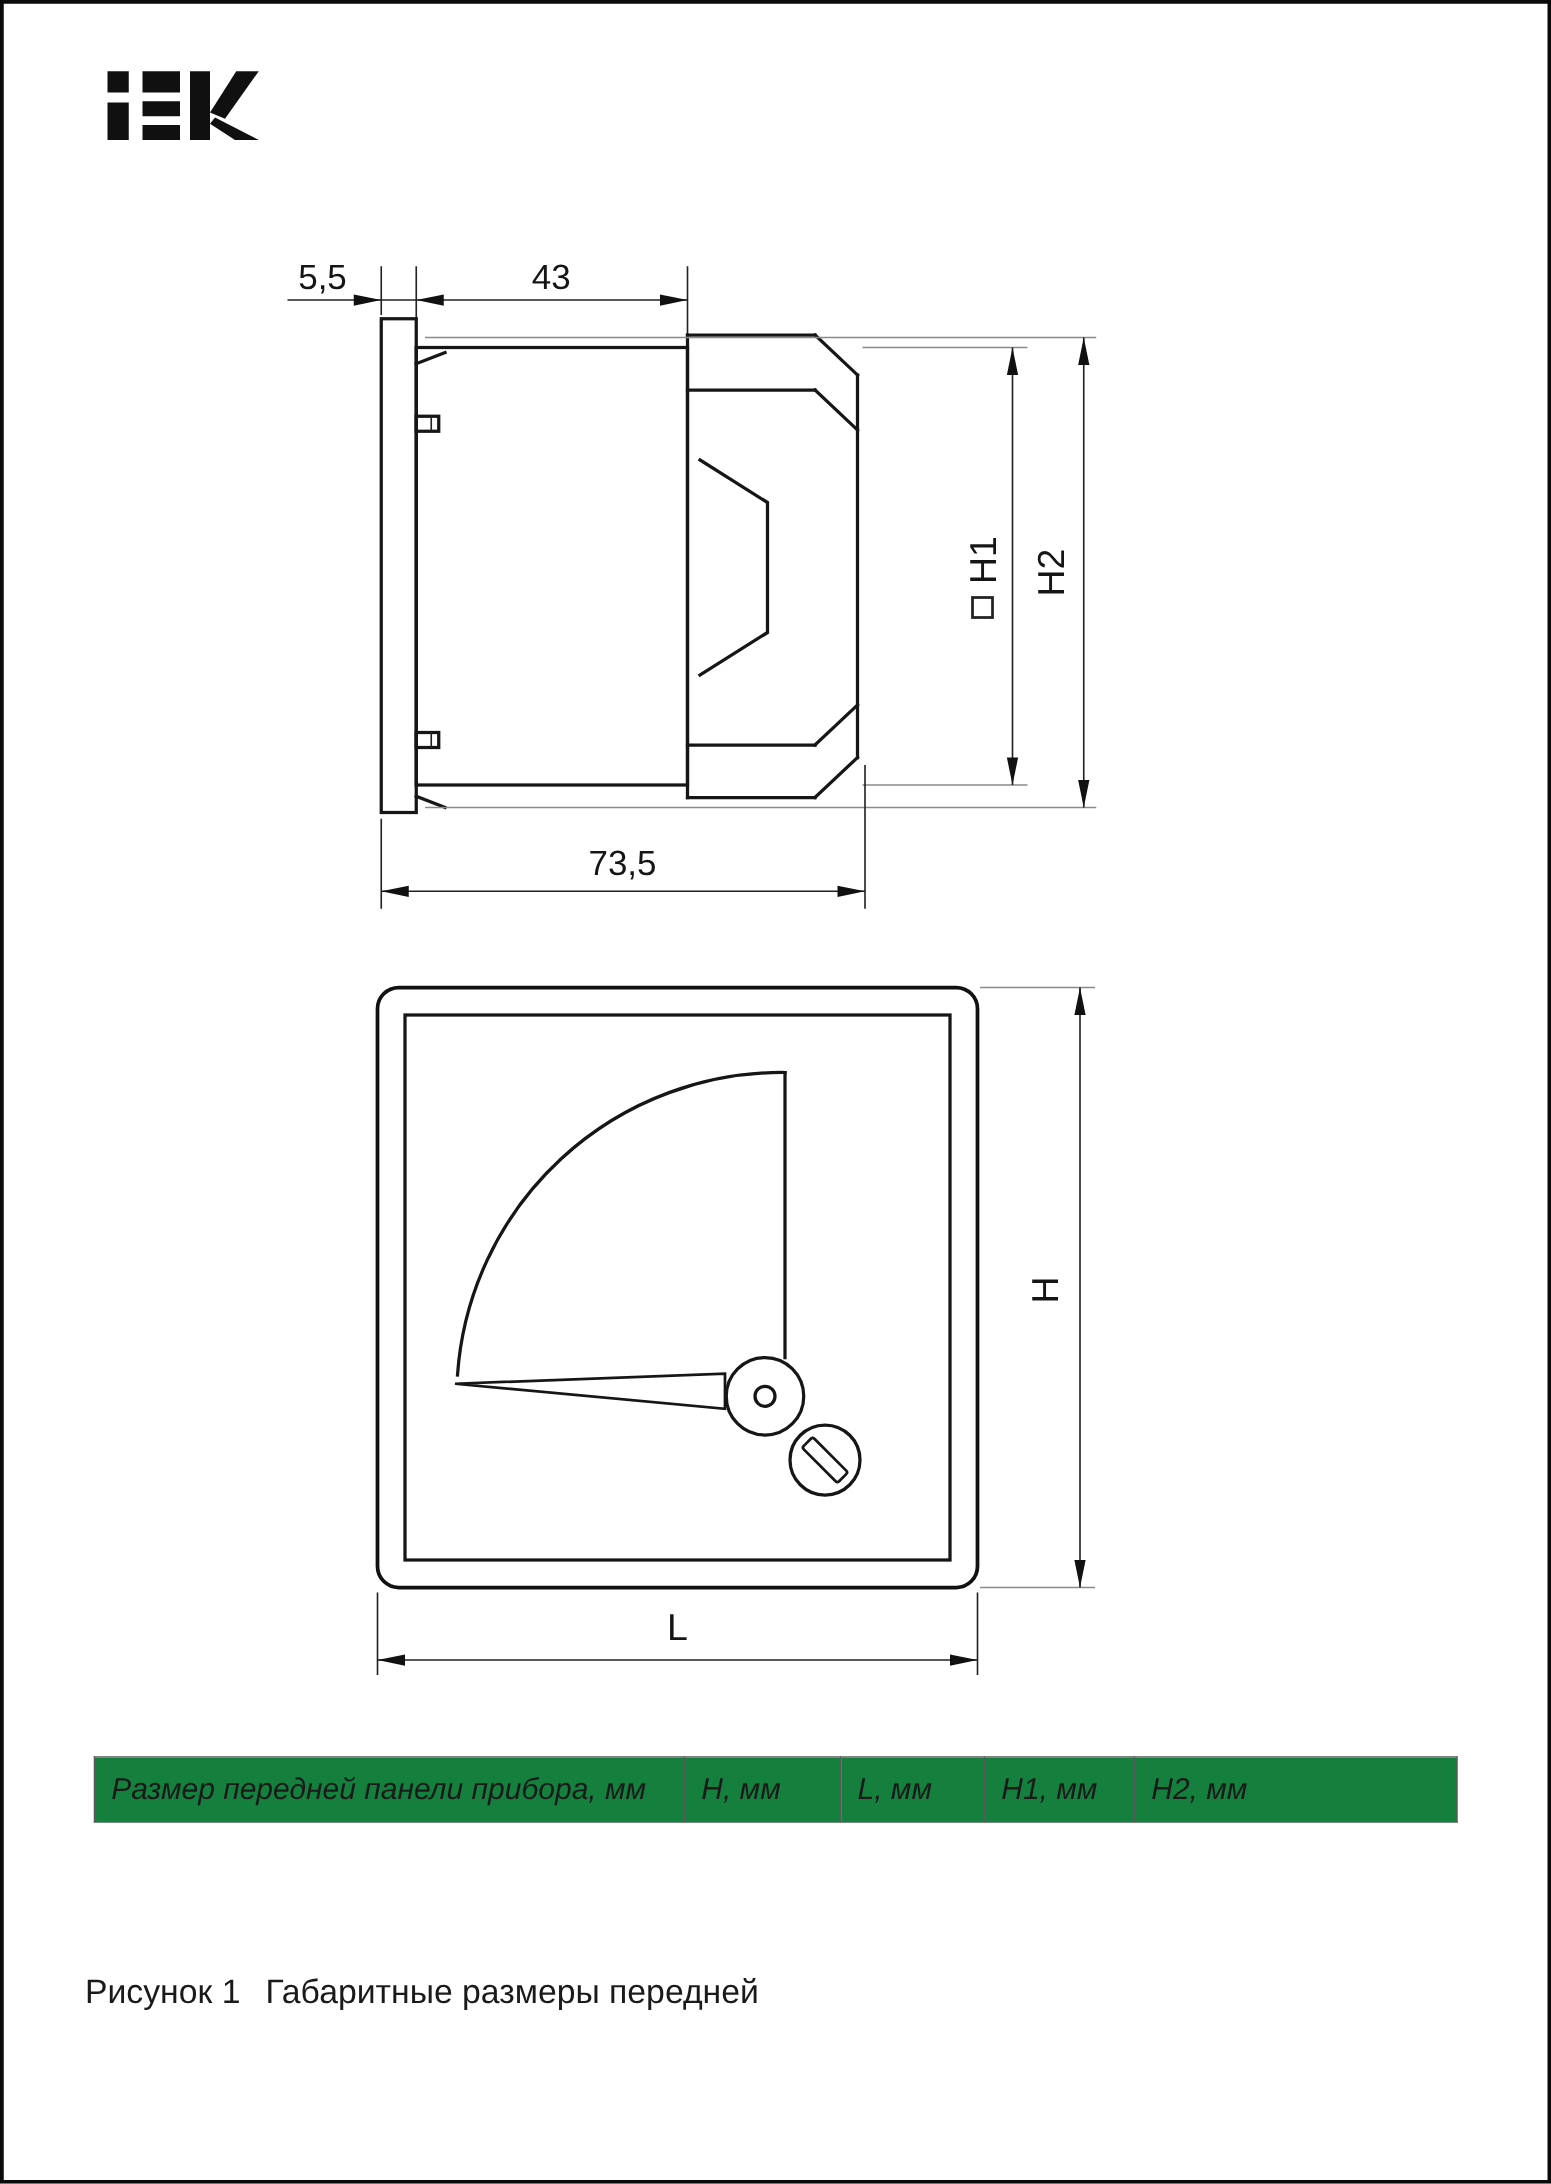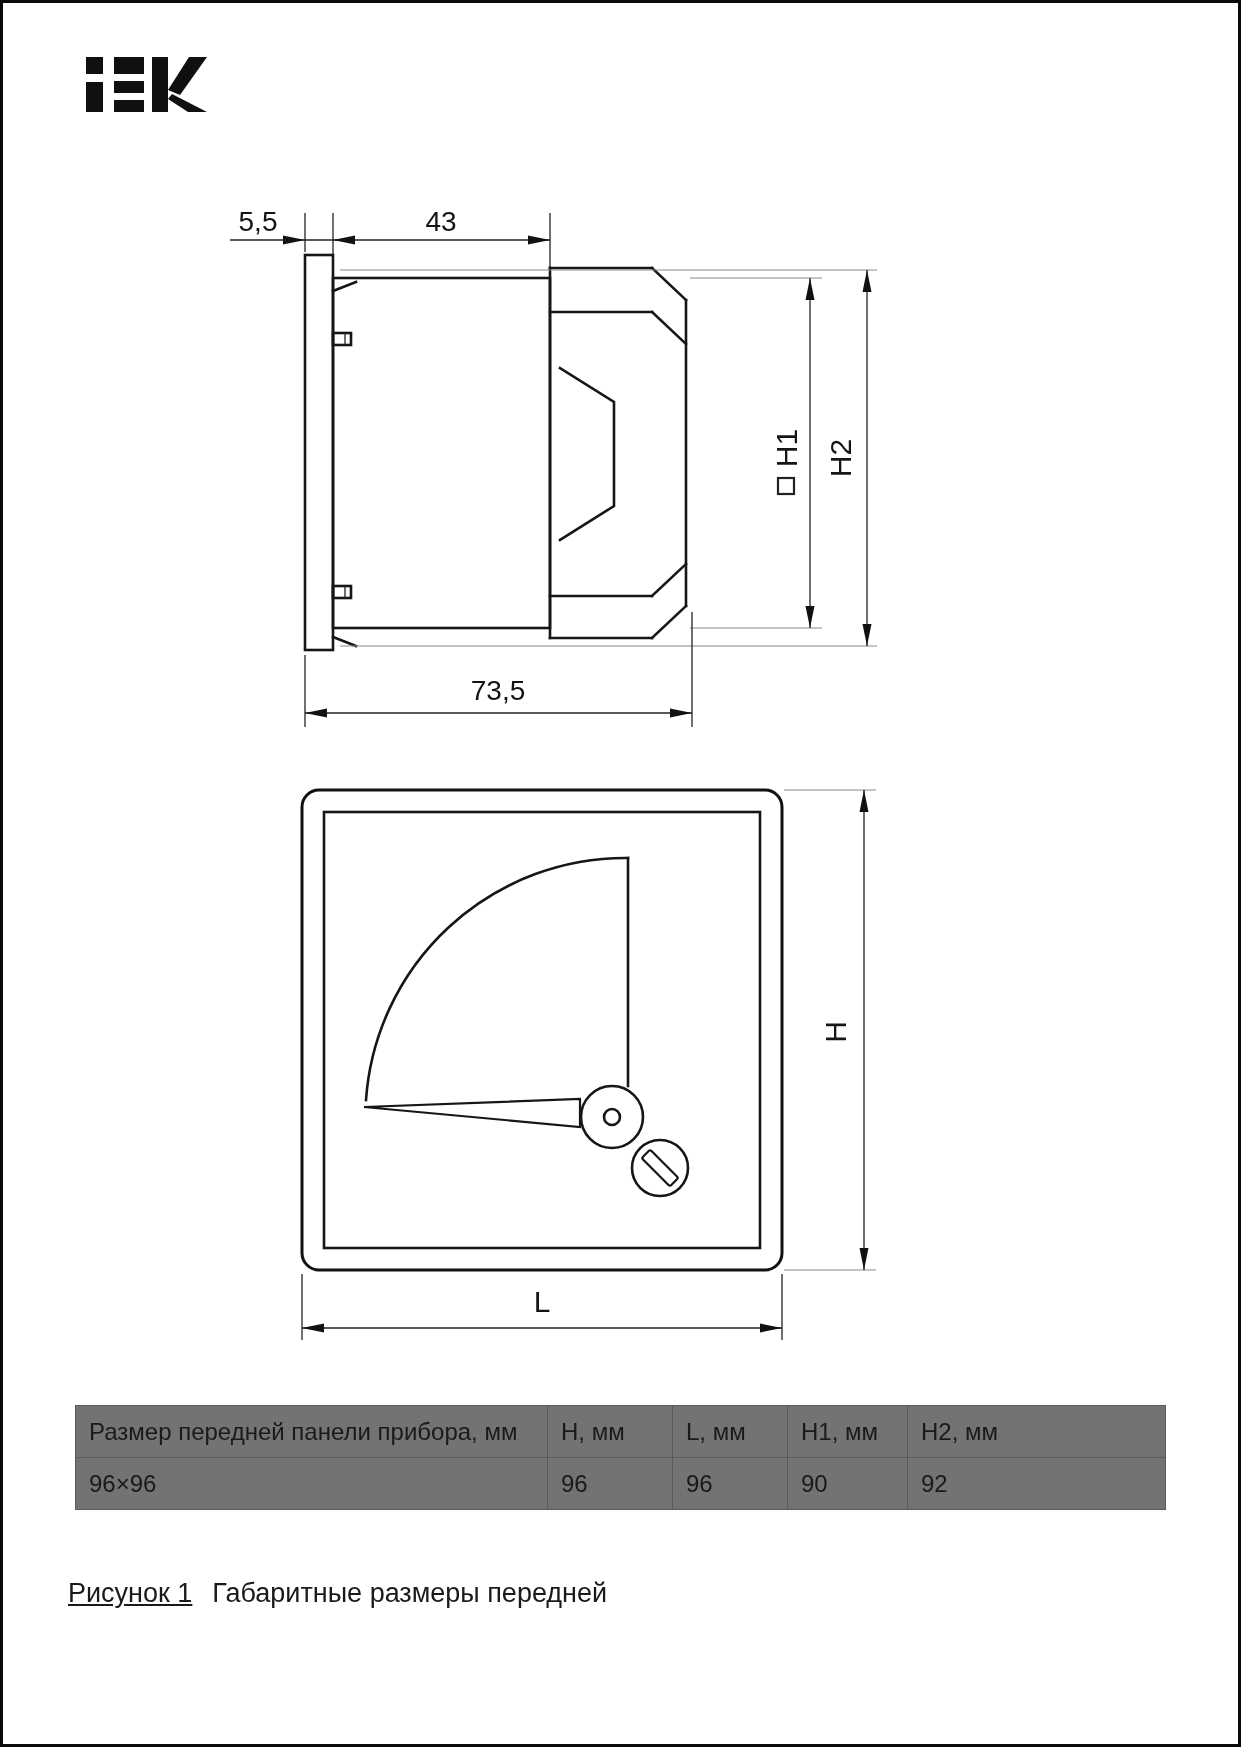--- a/index.html
+++ b/index.html
@@ -10,23 +10,23 @@
   svg text{fill:#151515;}
   .dim-text{font-size:28px;}
   .dim-label{font-size:30px;}
   .outline{stroke:#161616;stroke-width:2.6;fill:none;stroke-linecap:square;}
   .outline-bold{stroke:#111;stroke-width:3;fill:none;}
   .thin{stroke:#222;stroke-width:1.3;fill:none;}
   .ext{stroke:#8a8a8a;stroke-width:1.1;fill:none;}
   .arrow{fill:#111;stroke:none;}
   .whitefill{fill:#fff;}
   .spec-table{position:absolute;left:75px;top:1405px;border-collapse:collapse;table-layout:fixed;width:1090px;}
-  .spec-table td{border:1.5px solid #5a5a5a;font-size:24px;color:#1a1a1a;padding:0 0 0 13px;height:51px;vertical-align:middle;background:#737373;}
+  .spec-table td{border:1.5px solid #5a5a5a;font-size:24px;color:#1a1a1a;padding:0 0 0 13px;height:51px;vertical-align:middle;background:#15803d;font-style:italic;}
   .caption{position:absolute;left:68px;top:1578px;font-size:27px;color:#1a1a1a;}
-  .caption .cap-fig{margin-right:20px;text-decoration:underline;}
+  .caption .cap-fig{margin-right:20px;}
 </style>
 </head>
 <body>
 
 <div class="page-frame"></div>
 
 <svg class="logo" width="160" height="70" viewBox="0 0 160 70" aria-label="IEK">
   <g fill="#101010">
     <rect x="22" y="7" width="17" height="17"></rect>
     <rect x="22" y="32" width="17" height="30"></rect>
@@ -146,25 +146,18 @@
       <col style="width:258px">
   </colgroup>
   <tbody>
     <tr>
       <td>Размер передней панели прибора, мм</td>
       <td>H, мм</td>
       <td>L, мм</td>
       <td>H1, мм</td>
       <td>H2, мм</td>
     </tr>
-    <tr>
-      <td>96×96</td>
-      <td>96</td>
-      <td>96</td>
-      <td>90</td>
-      <td>92</td>
-    </tr>
   </tbody>
 </table>
 
 <div class="caption">
   <span class="cap-fig">Рисунок 1</span><span>Габаритные размеры передней</span>
 </div>
 
 </body></html>

